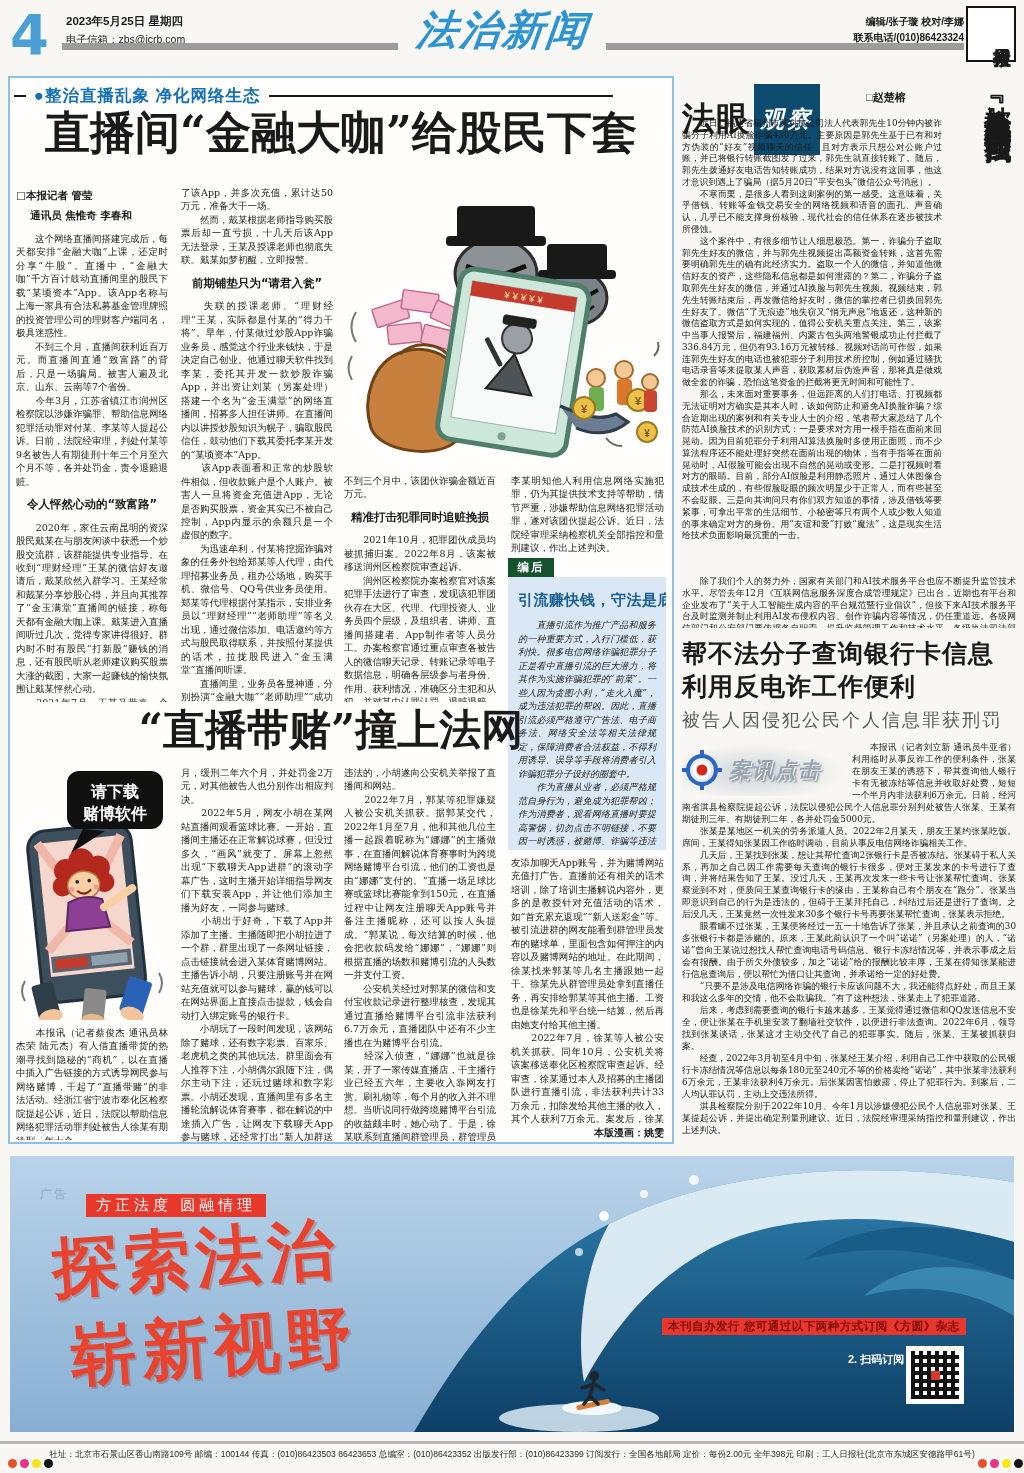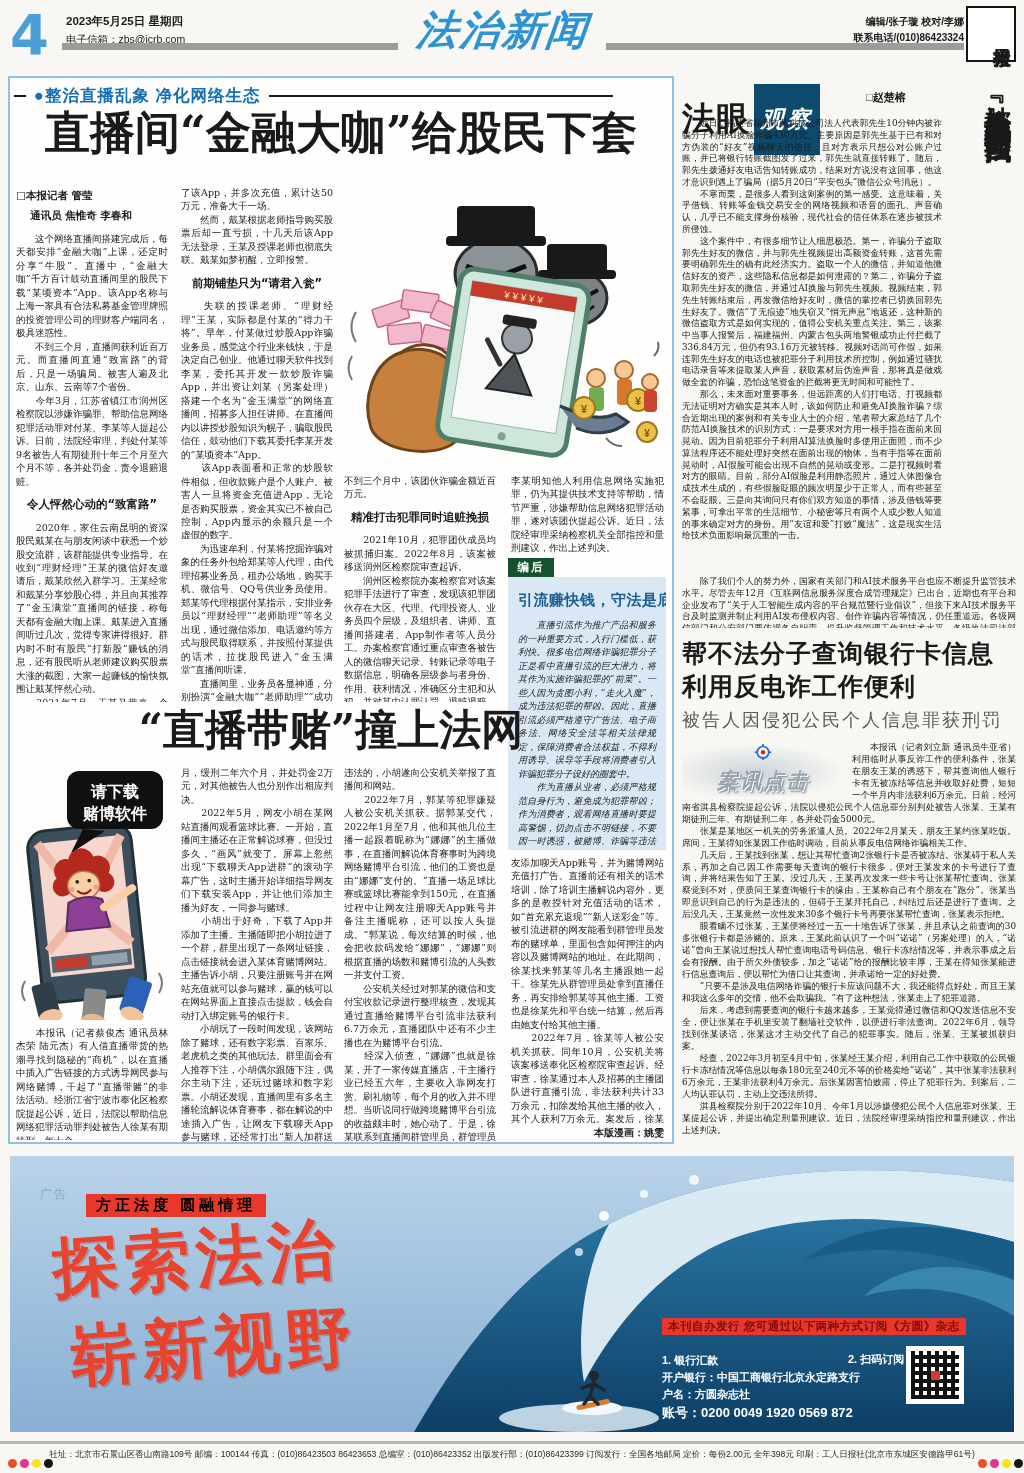--- a/index.html
+++ b/index.html
@@ -57,29 +57,29 @@
   .fy-red { background:#0c4a6e; color:#fff; font-size:23px; font-weight:bold; font-style:italic; padding:20px 7px; margin-left:4px; letter-spacing:3px; }
   .fy-author { left:866px; top:90px; font-size:11px; font-weight:bold; }
   .fy-upper { left:682px; top:118px; width:260px; height:454px; font-size:8.8px; line-height:1.34; }
   .fy-lower { left:682px; top:576px; width:334px; height:52px; font-size:8.8px; line-height:1.34; }
   .vhead { left:946px; top:84px; width:70px; height:490px; writing-mode:vertical-rl; font-family:"DejaVu Serif","Liberation Serif",serif; font-size:27px; font-weight:900; letter-spacing:2px; text-align:justify; }
 
   .a3h { left:682px; top:638px; width:334px; font-size:25px; font-weight:900; line-height:1.3; font-family:"DejaVu Sans","Liberation Sans",sans-serif; letter-spacing:1px; }
   .a3sub { left:682px; top:708px; width:334px; font-size:18px; color:#5a5a5a; letter-spacing:2px; }
   .a3body { left:682px; top:742px; width:334px; height:400px; font-size:8.8px; line-height:1.36; }
   .badge { float:left; width:162px; height:52px; display:flex; align-items:center; gap:7px; margin:2px 8px 5px 0;
-           background:radial-gradient(ellipse at 45% 55%, #ccd4da 0%, rgba(204,212,218,0) 72%);flex-direction:column; }
+           background:radial-gradient(ellipse at 45% 55%, #ccd4da 0%, rgba(204,212,218,0) 72%); }
   .badge-text { font-size:21px; font-weight:900; font-style:italic; color:#97a4af; letter-spacing:2px;
                 text-shadow:1px 1px 0 #fff, 2px 2px 2px #6d7b86; white-space:nowrap; }
 
   
   .ad { left:10px; top:1156px; width:1004px; height:276px; overflow:hidden; background:linear-gradient(#b9d3e9,#88afd3); }
   .ad .wave { position:absolute; right:0; top:0; }
   .ad-label { position:absolute; left:30px; top:30px; color:#8fa9c2; font-size:12px; letter-spacing:2px; }
-  .ad-slogan { position:absolute; left:76px; top:38px; background:#e8382b; color:#000000; font-weight:bold; font-size:15px; padding:2px 10px; letter-spacing:4px; }
+  .ad-slogan { position:absolute; left:76px; top:38px; background:#e8382b; color:#ffffff; font-weight:normal; font-size:15px; padding:2px 10px; letter-spacing:4px; }
   .callig { position:absolute; color:#e8432e; font-weight:900; font-family:"DejaVu Serif","Liberation Serif",serif; font-size:66px; letter-spacing:6px; transform:rotate(-4deg); text-shadow:2px 2px 0 rgba(150,30,10,0.25); white-space:nowrap; }
   .callig.l1 { left:42px; top:58px; }
   .callig.l2 { left:60px; top:146px; }
   .sub-head { position:absolute; left:652px; top:162px; background:#e8372c; color:#7e0b06; font-weight:900; font-size:11.5px; padding:1px 6px; letter-spacing:0.5px; white-space:nowrap; }
   .m1 { position:absolute; left:652px; top:196px; color:#fff; font-size:11px; line-height:1.55; font-weight:bold; }
   .m1 .acct { font-size:13px; }
   .m2 { position:absolute; left:838px; top:196px; color:#fff; font-size:11px; font-weight:bold; }
   .qr { position:absolute; left:896px; top:190px; width:58px; height:58px; background:#fff; padding:5px; }
   .qr-inner { width:48px; height:48px; background:
       repeating-linear-gradient(0deg,#111 0 4px,transparent 4px 8px),
@@ -341,26 +341,20 @@
       <rect x="222" y="246" width="34" height="5" rx="2.5" fill="#d87f35" transform="rotate(-12 239 248)"></rect>
       <circle cx="240" cy="220" r="5" fill="#20262c"></circle>
       <path d="M240,225 L236,240 M240,228 L250,234 M240,228 L228,232 M236,240 L230,248 M236,240 L244,248" stroke="#20262c" stroke-width="3.5" fill="none" stroke-linecap="round"></path>
     </g>
   </svg>
   <div class="ad-label">广告</div>
   <div class="ad-slogan">方正法度 圆融情理</div>
   <div class="callig l1">探索法治</div>
   <div class="callig l2">崭新视野</div>
   <div class="sub-head">本刊自办发行 您可通过以下两种方式订阅《方圆》杂志</div>
-  <div class="m1">
-    <div>1. 银行汇款</div>
-    <div>开户银行：中国工商银行北京永定路支行</div>
-    <div>户名：方圆杂志社</div>
-    <div class="acct">账号：0200 0049 1920 0569 872</div>
-  </div>
   <div class="m2">2. 扫码订阅</div>
   <div class="qr">
       <div class="qr-inner">
         <div class="qr-dot"></div>
       </div>
     </div>
 </div>
 
 <div class="abs footrule"></div>
 <div class="abs footer">社址：北京市石景山区香山南路109号 邮编：100144 传真：(010)86423503 86423653 总编室：(010)86423352 出版发行部：(010)86423399 订阅发行：全国各地邮局 定价：每份2.00元 全年398元 印刷：工人日报社(北京市东城区安德路甲61号)</div>

